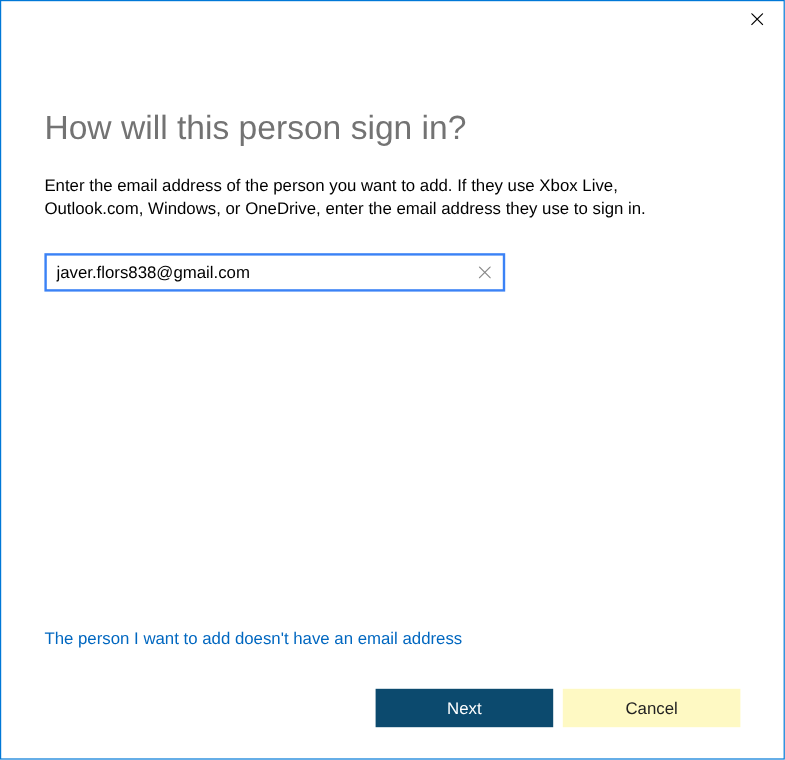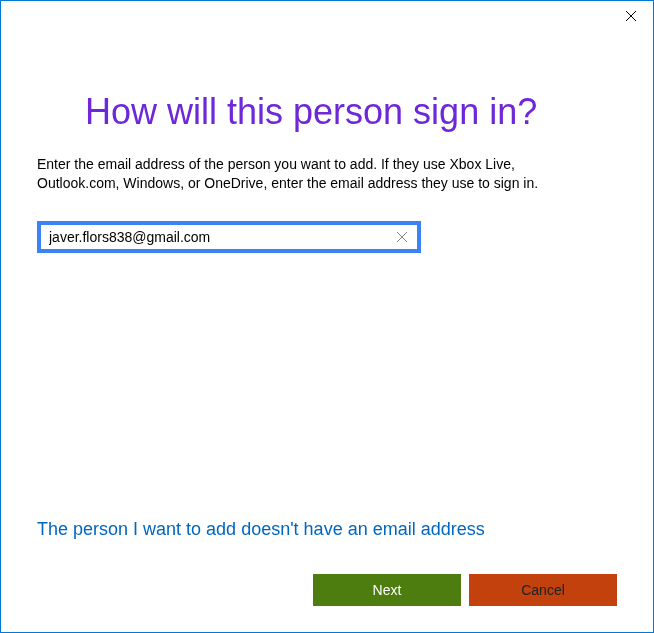--- a/index.html
+++ b/index.html
@@ -35,39 +35,38 @@
       width: 10px;
       height: 10px;
     }
     .content {
       flex: 1;
       padding: 0 36px 0 36px;
       display: flex;
       flex-direction: column;
     }
     .heading {
-      font-size: 36px;
+      font-size: 28px;
       font-weight: 300;
-      color: #6d28d9;
+      color: #737373;
       margin-top: 58px;
       margin-bottom: 22px;
-      margin-left: 48px;
     }
     .description {
       font-size: 14px;
       color: #000;
       line-height: 1.35;
       margin-bottom: 28px;
       max-width: 560px;
     }
     .input-wrap {
       position: relative;
       width: 384px;
       height: 32px;
-      border: 4px solid #3b82f6;
+      border: 2px solid #3b82f6;
       display: flex;
       align-items: center;
     }
     .email-input {
       flex: 1;
       border: none;
       outline: none;
       font-size: 14px;
       padding: 0 8px;
       height: 100%;
@@ -87,21 +86,21 @@
       width: 10px;
       height: 10px;
       stroke: #888;
       stroke-width: 1;
     }
     .spacer {
       flex: 1;
     }
     .link {
       color: #0067c0;
-      font-size: 18px;
+      font-size: 14px;
       cursor: pointer;
       margin-bottom: 14px;
       display: block;
       width: fit-content;
     }
     .footer {
       display: flex;
       justify-content: flex-end;
       gap: 8px;
       padding: 20px 36px 26px 36px;
@@ -110,25 +109,25 @@
       width: 148px;
       height: 32px;
       border: none;
       font-size: 14px;
       cursor: pointer;
       display: flex;
       align-items: center;
       justify-content: center;
     }
     .btn-primary {
-      background: #4d7c0f;
+      background: #0c4a6e;
       color: #fff;
     }
     .btn-secondary {
-      background: #c2410c;
+      background: #fef9c3;
       color: #222;
     }
   </style>
 </head>
 <body>
 
 <div class="titlebar">
   <div class="close-btn">
     <svg viewBox="0 0 10 10">
       <line x1="0" y1="0" x2="10" y2="10" stroke="#000" stroke-width="1"></line>

